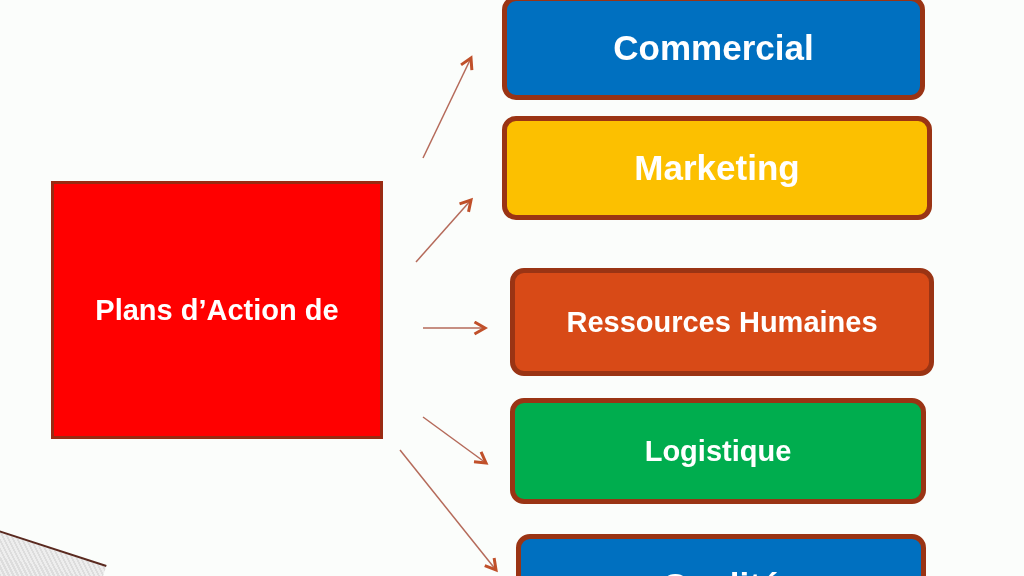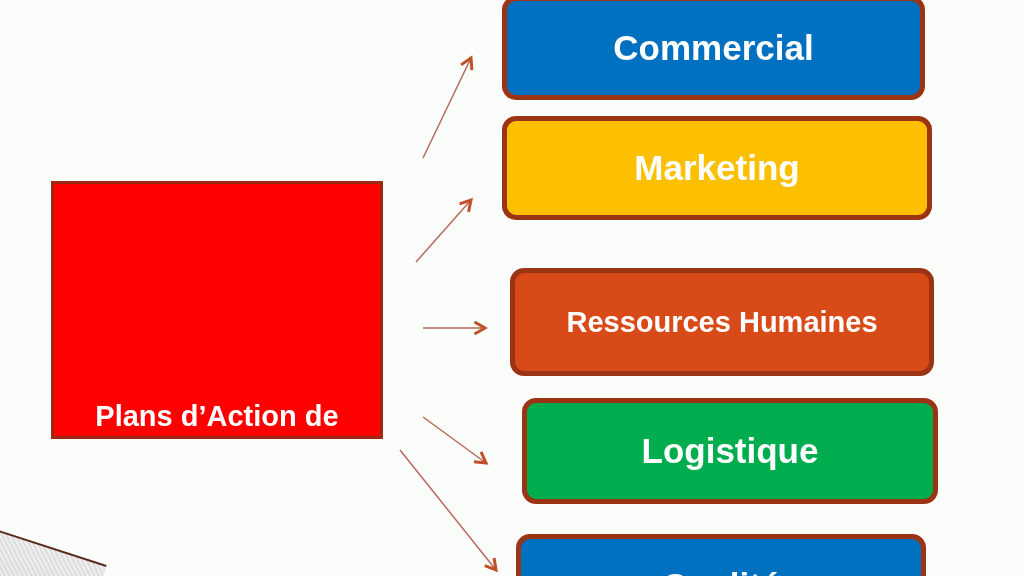--- a/index.html
+++ b/index.html
@@ -24,21 +24,21 @@
       position: absolute; left: -20px; top: 545px; width: 120px; height: 60px;
       background: repeating-linear-gradient(45deg, #ddd 0 2px, #eee 2px 4px);
       transform: rotate(18deg); border-top: 2px solid #5a2a20;
     }
   </style>
 </head>
 <body>
 
 <div class="deco"></div>
 
-<div class="source" style="background:#ff0000;align-items:flex-end;">
+<div class="source" style="background:#ff0000;">
   <div>
     <div>Plans d’Action de</div>
   </div>
 </div>
 
 <svg class="arrows" width="1024" height="576">
   <defs>
     <marker id="ah" markerWidth="10" markerHeight="10" refX="8" refY="5" orient="auto">
       <path d="M1,1 L8,5 L1,9" fill="none" stroke="#c0502a" stroke-width="2"></path>
     </marker>
@@ -54,18 +54,18 @@
 
 <div class="box" style="left:502px;top:-4px;width:423px;height:104px;background:#0070c0;font-size:35px;">
   <span>Commercial</span>
 </div>
 <div class="box" style="left:502px;top:116px;width:430px;height:104px;background:#fcc000;font-size:35px;">
   <span>Marketing</span>
 </div>
 <div class="box" style="left:510px;top:268px;width:424px;height:108px;background:#d84a17;font-size:29px;">
   <span>Ressources Humaines</span>
 </div>
-<div class="box" style="left:522px;top:398px;width:416px;height:106px;background:#00ad4e;font-size:35px;">
+<div class="box" style="left:510px;top:398px;width:416px;height:106px;background:#00ad4e;font-size:29px;">
   <span>Logistique</span>
 </div>
 <div class="box" style="left:516px;top:534px;width:410px;height:104px;background:#0070c0;font-size:35px;">
   <span>Qualité</span>
 </div>
 
 </body></html>

